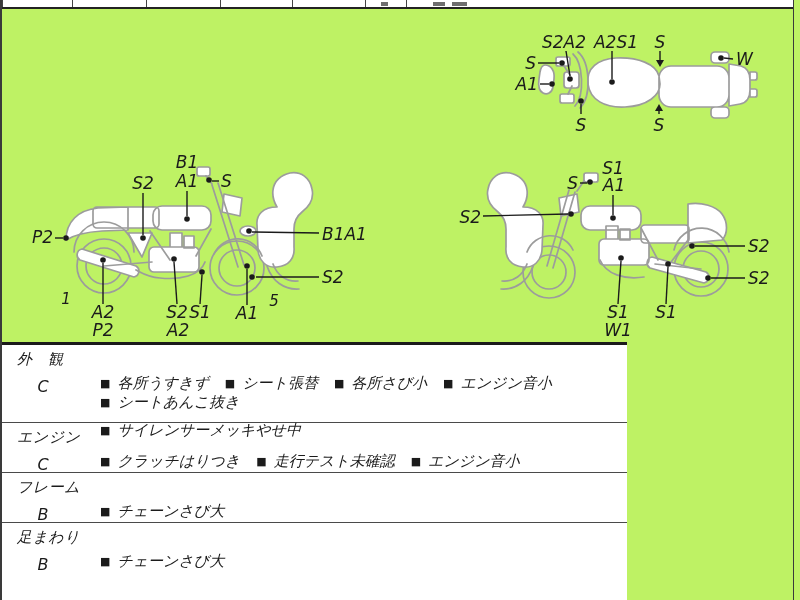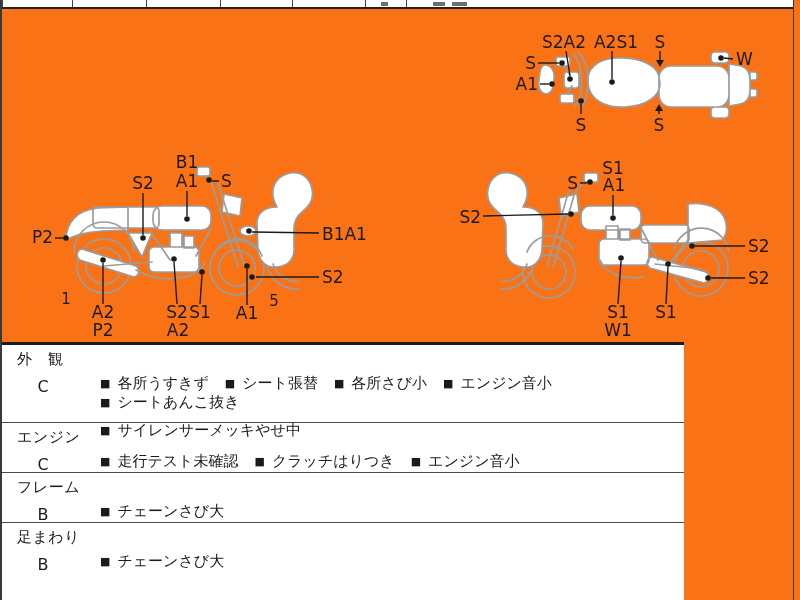--- a/index.html
+++ b/index.html
@@ -1,17 +1,17 @@
 <!DOCTYPE html>
 <html><head>
 <meta charset="utf-8">
 <style>
   html,body{margin:0;padding:0;background:#fff;}
   body{font-family:"DejaVu Sans",sans-serif;color:#1b1b1b;}
-  .sheet{position:relative;width:800px;height:600px;background:#f97316;overflow:hidden;}
+  .sheet{position:relative;width:800px;height:600px;background:#bef264;overflow:hidden;font-style:italic;}
   .edge{position:absolute;top:0;height:600px;background:#3a3a3a;}
   .edge.left{left:0;width:2px;}
   .edge.right{left:793px;width:1px;}
 
   
   .strip{position:absolute;left:0;top:0;width:794px;height:7px;border-bottom:2px solid #222;background:#fff;}
   .strip .vd{position:absolute;top:0;width:1px;height:7px;background:#444;}
   .strip .frag{position:absolute;top:2px;height:4px;background:#555;opacity:.85;}
 
   
@@ -19,21 +19,21 @@
   svg text{font-family:"DejaVu Sans",sans-serif;fill:#1b1b1b;}
   .lbl{font-size:17px;}
   .num{font-size:15px;}
   .art{stroke:#9c9c9c;stroke-width:1.7;fill:none;stroke-linecap:round;stroke-linejoin:round;}
   .artf{stroke:#9c9c9c;stroke-width:1.7;fill:#fff;stroke-linejoin:round;}
   .ld{stroke:#1b1b1b;stroke-width:1.4;fill:none;}
   .dot{fill:#1b1b1b;stroke:none;}
   .arr{fill:#1b1b1b;stroke:none;}
 
   
-  .ctable{position:absolute;left:0;top:342px;width:684px;height:258px;border-top:3px solid #1b1b1b;box-sizing:border-box;background:#fff;}
+  .ctable{position:absolute;left:0;top:342px;width:627px;height:258px;border-top:3px solid #1b1b1b;box-sizing:border-box;background:#fff;}
   .crow{display:flex;box-sizing:border-box;border-top:1px solid #4a4a4a;}
   .crow:first-child{border-top:none;}
   .r1{height:77px;}.r2{height:50px;}.r3{height:50px;}.r4{height:78px;}
   .cat-cell{width:100px;flex:none;padding:5px 0 0 17px;box-sizing:border-box;font-size:15px;}
   .cat{letter-spacing:.5px;white-space:nowrap;}
   .grade{width:52px;text-align:center;font-size:16px;margin-top:8px;}
   .items-cell{flex:1;padding:5px 14px 0 0;box-sizing:border-box;margin-top:24px;}
   .items-line{display:flex;flex-wrap:wrap;align-items:baseline;}
   .items-line.second{margin-top:9px;}
   .item{white-space:nowrap;margin-right:16px;font-size:15px;}
@@ -308,23 +308,23 @@
     </div>
 
     <div class="crow r2">
       <div class="cat-cell">
         <div class="cat">エンジン</div>
         <div class="grade">C</div>
       </div>
       <div class="items-cell">
         <div class="items-line">
 
+            <span class="item"><span class="blt">■</span><span>クラッチはりつき</span></span>
+
             <span class="item"><span class="blt">■</span><span>走行テスト未確認</span></span>
-
-            <span class="item"><span class="blt">■</span><span>クラッチはりつき</span></span>
 
             <span class="item"><span class="blt">■</span><span>エンジン音小</span></span>
           </div>
       </div>
     </div>
 
     <div class="crow r3">
       <div class="cat-cell">
         <div class="cat">フレーム</div>
         <div class="grade">B</div>

